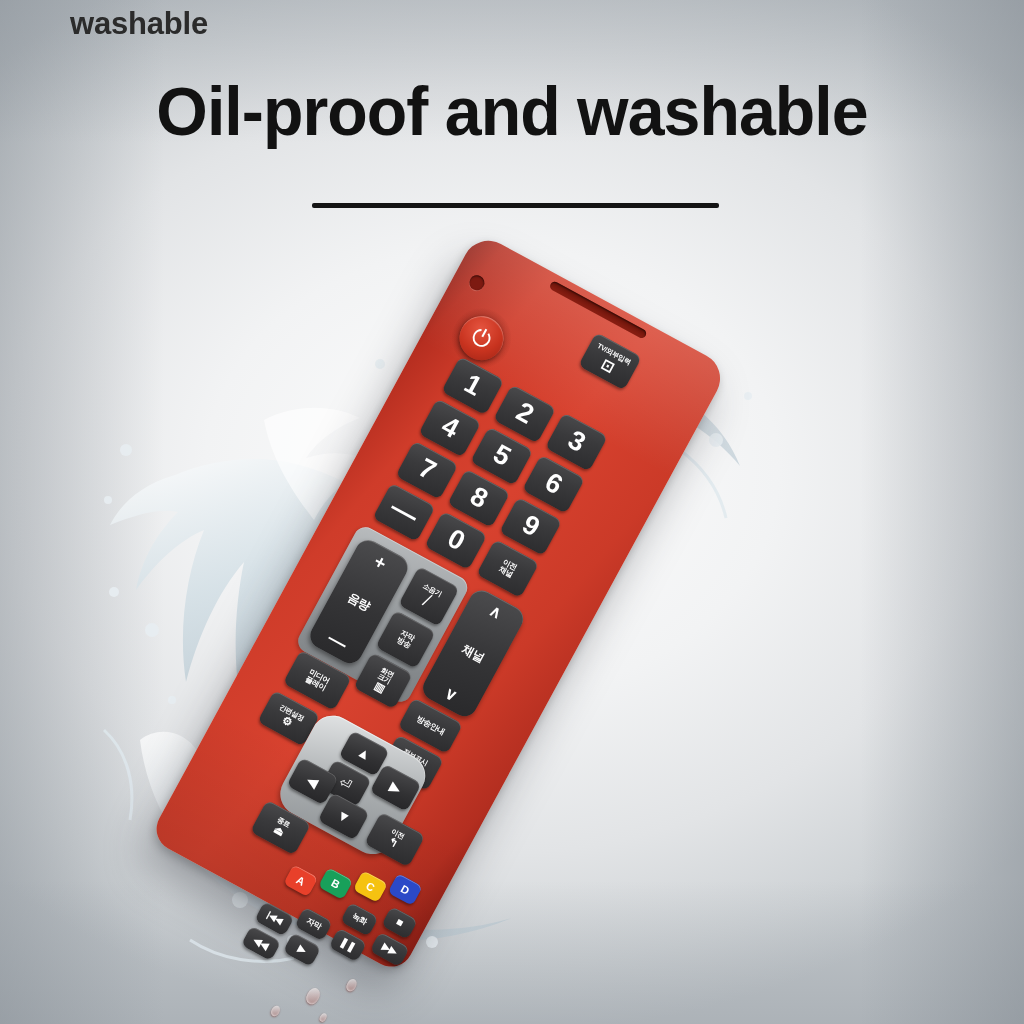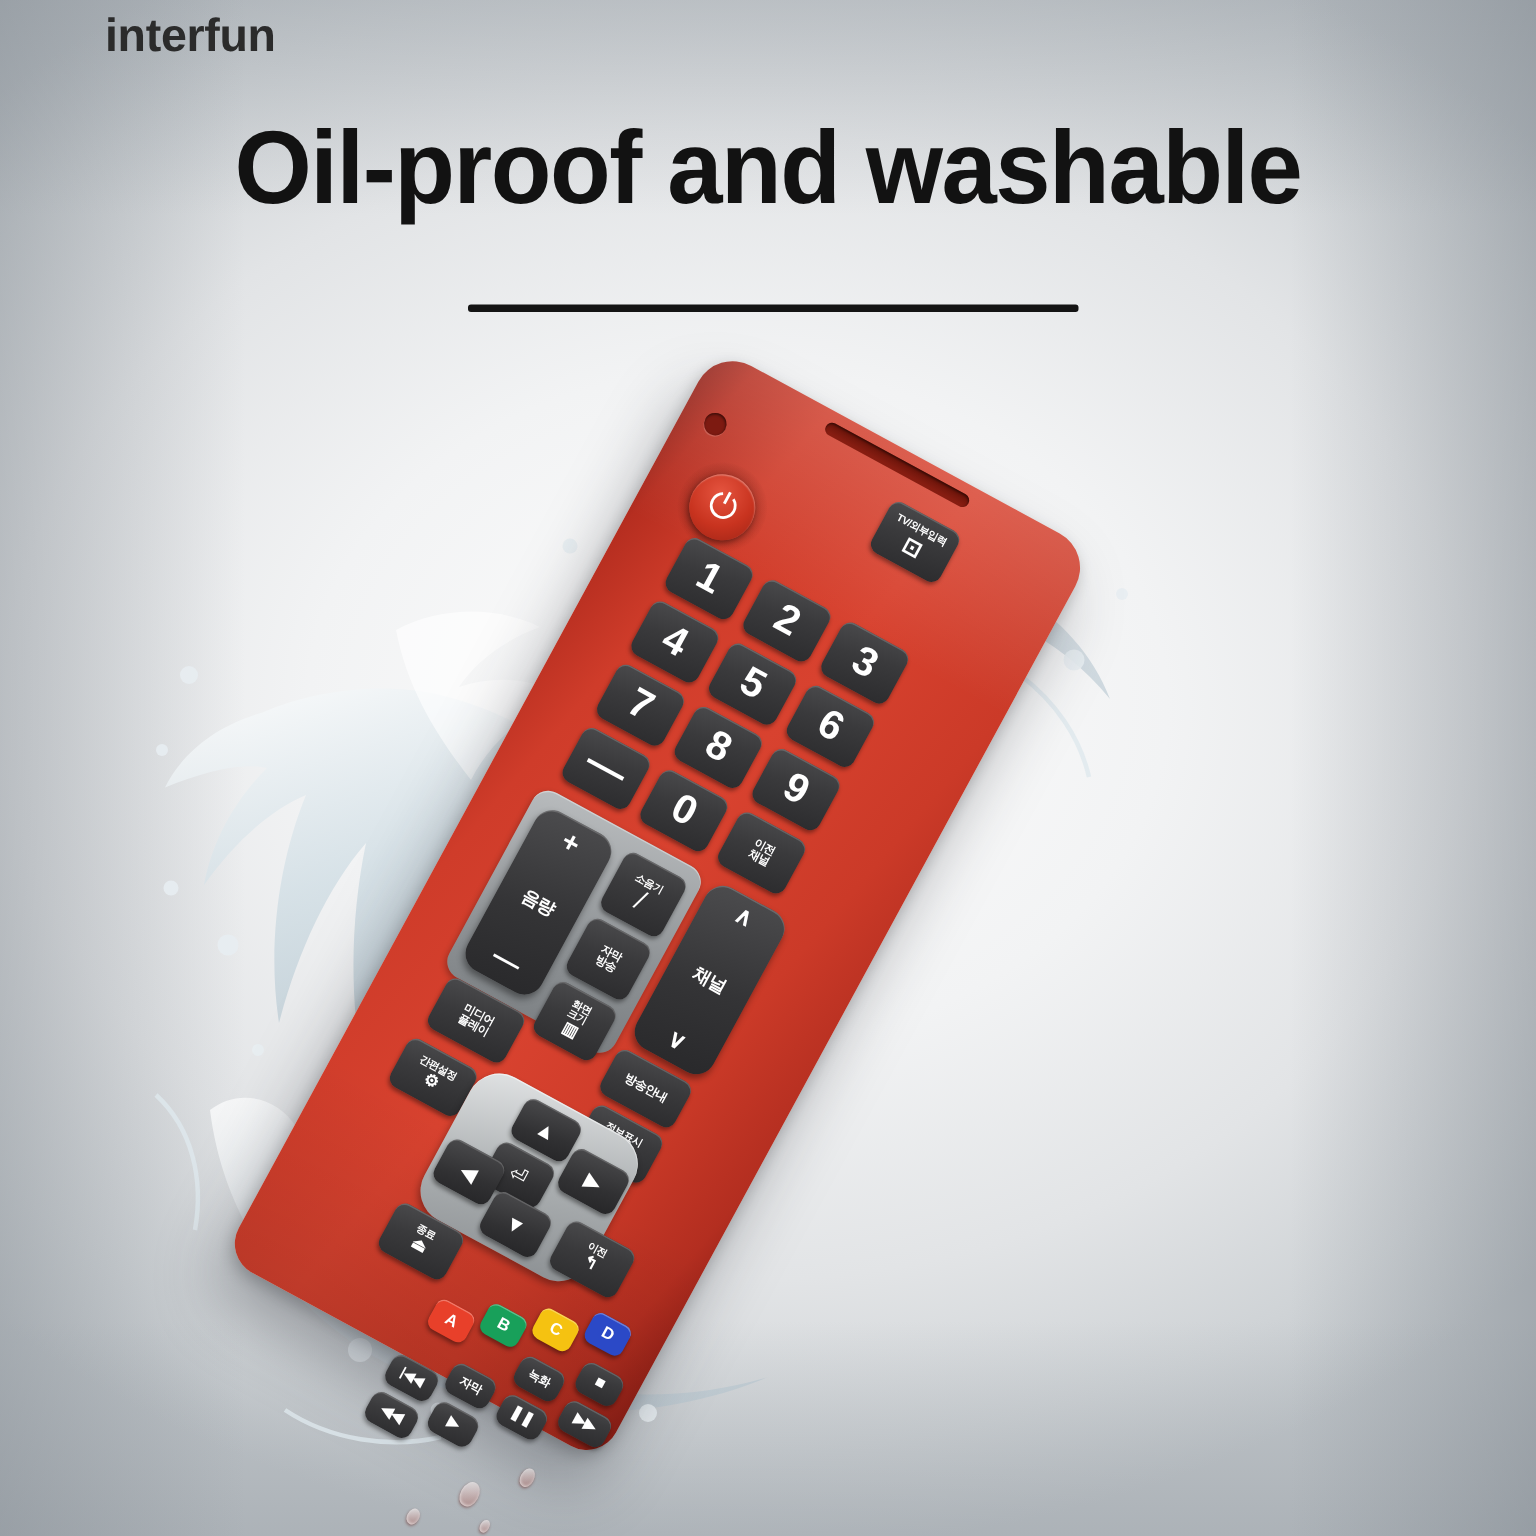--- a/index.html
+++ b/index.html
@@ -150,21 +150,21 @@
     position:absolute; border-radius:52% 52% 48% 48%;
     background:linear-gradient(150deg, rgba(255,255,255,.62), rgba(255,190,180,.30) 45%, rgba(150,35,22,.34));
     box-shadow:inset 0 -1px 2px rgba(255,255,255,.55), 0 1px 2px rgba(90,18,10,.45);
   }
 </style>
 </head>
 <body>
 
 <div class="vignette"></div>
 
-<div class="watermark">interfun</div>
+<div class="watermark">washable</div>
 <div class="headline">Oil-proof and washable</div>
 <div class="rule"></div>
 
 <svg class="splash" viewBox="0 0 700 680" xmlns="http://www.w3.org/2000/svg">
   <defs>
     <linearGradient id="wg" x1="0" y1="0" x2="0.4" y2="1">
       <stop offset="0%" stop-color="#ffffff" stop-opacity=".95"></stop>
       <stop offset="45%" stop-color="#cfdde4" stop-opacity=".85"></stop>
       <stop offset="100%" stop-color="#9fb4c0" stop-opacity=".72"></stop>
     </linearGradient>

